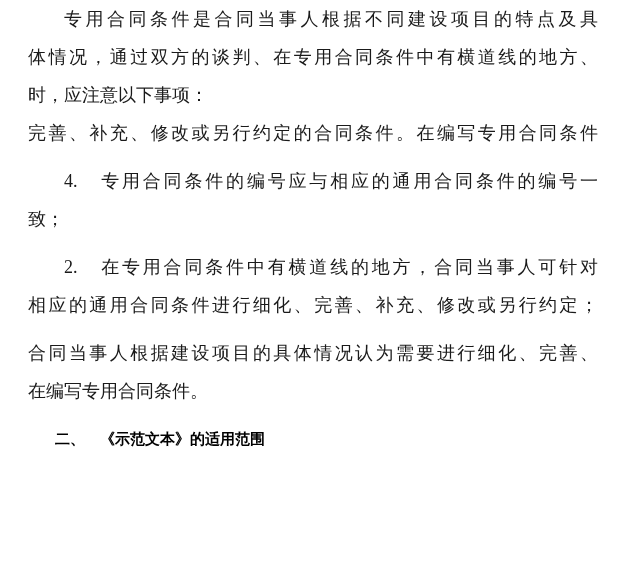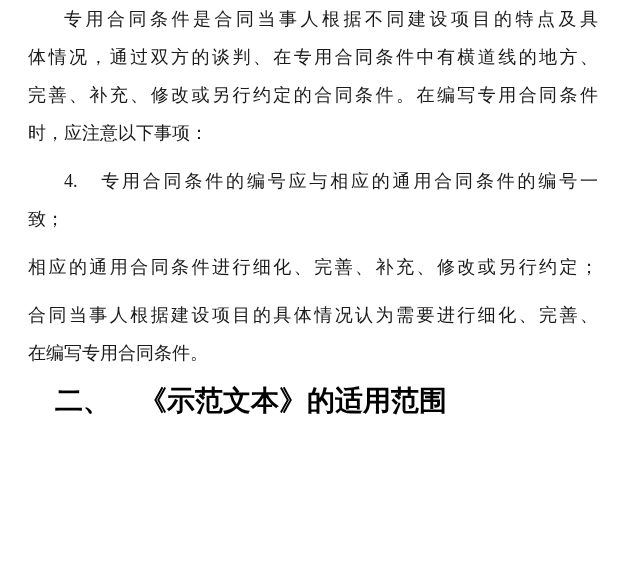--- a/index.html
+++ b/index.html
@@ -32,43 +32,44 @@
     text-align-last: justify;
   }
   .ind { text-indent: 2em; }
   .heading {
     margin-top: 10px;
     margin-left: 27px;
     height: 38px;
     line-height: 38px;
     font-family: "Liberation Sans", "DejaVu Sans", sans-serif;
     font-weight: bold;
-    font-size: 28px;
+    font-size: 15px;
     color: #000000;
     white-space: nowrap;
   }
 </style>
 </head>
 <body>
 
 <div class="page">
 
   <div class="para">
     <div class="line jl ind">专用合同条件是合同当事人根据不同建设项目的特点及具</div>
     <div class="line jl">体情况，通过双方的谈判、在专用合同条件中有横道线的地方、</div>
+    <div class="line">时，应注意以下事项：</div>
     <div class="line jl">完善、补充、修改或另行约定的合同条件。在编写专用合同条件</div>
-    <div class="line">时，应注意以下事项：</div>
   </div>
 
   <div class="para">
     <div class="line jl ind">4.　专用合同条件的编号应与相应的通用合同条件的编号一</div>
     <div class="line">致；</div>
   </div>
 
   <div class="para">
+    <div class="line jl ind">2.　在专用合同条件中有横道线的地方，合同当事人可针对</div>
     <div class="line jl">相应的通用合同条件进行细化、完善、补充、修改或另行约定；</div>
   </div>
 
   <div class="para">
     <div class="line jl">合同当事人根据建设项目的具体情况认为需要进行细化、完善、</div>
     <div class="line">在编写专用合同条件。</div>
   </div>
 
   <div class="heading">二、　《示范文本》的适用范围</div>
 

